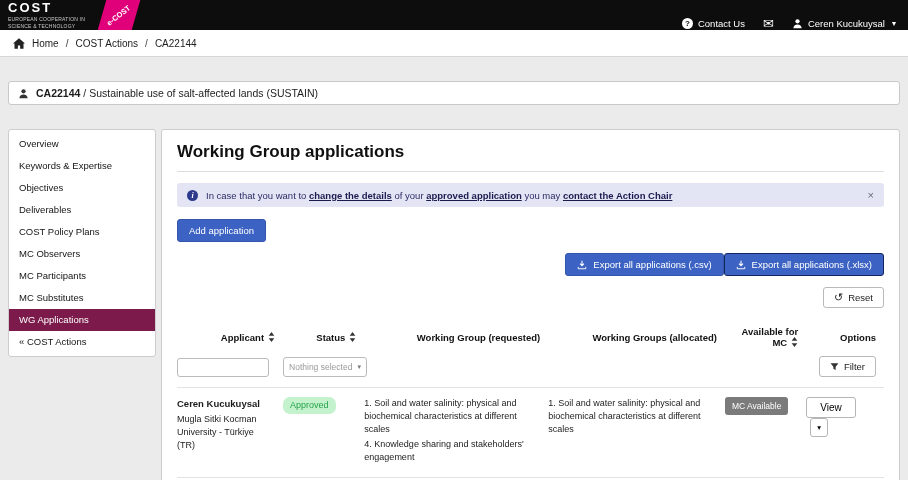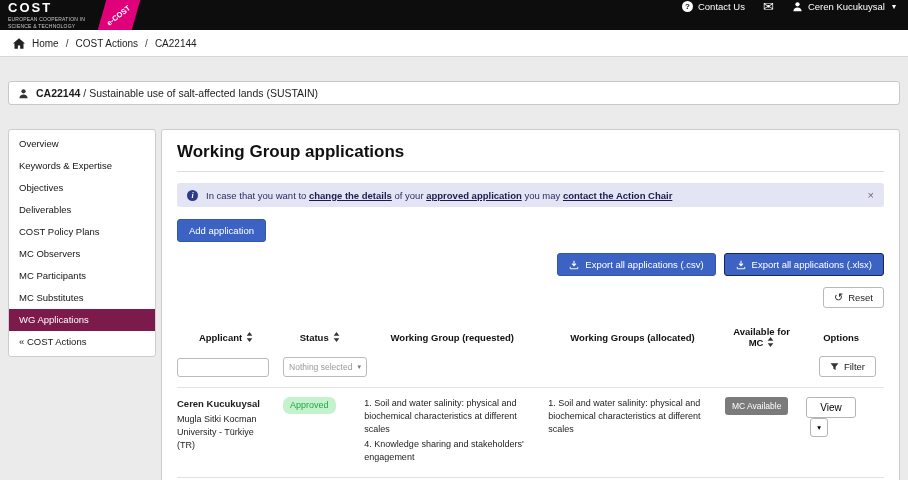--- a/index.html
+++ b/index.html
@@ -1,20 +1,20 @@
 <!DOCTYPE html>
 <html><head>
 <meta charset="utf-8">
 <style>
   * { box-sizing: border-box; margin: 0; padding: 0; }
   html, body { width: 908px; height: 480px; overflow: hidden; }
   body { font-family: "Liberation Sans", sans-serif; background: #ebebeb; color: #1c1c1c; }
 
   
-  .topbar { height: 30px; background: #0d0d0d; display: flex; align-items: flex-start; justify-content: space-between; padding: 0 12px 0 8px; }
+  .topbar { height: 30px; background: #0d0d0d; display: flex; align-items: flex-end; justify-content: space-between; padding: 0 12px 0 8px; }
   .logo-wrap { display: flex; align-items: stretch; height: 100%; }
   .cost-logo { display: flex; flex-direction: column; justify-content: center; cursor: pointer; }
   .cost-word { color: #fff; font-weight: bold; font-size: 13px; letter-spacing: 2px; line-height: 1; }
   .cost-sub { color: #c9c9c9; font-size: 5px; width: 78px; line-height: 1.25; margin-top: 2px; letter-spacing: .2px; }
   .ribbon { margin-left: 16px; width: 34px; background: #e0007a; transform: skewX(-16deg); display: flex; align-items: center; justify-content: center; }
   .ribbon span { transform: skewX(16deg) rotate(-38deg); color: #fff; font-weight: bold; font-size: 7.5px; white-space: nowrap; }
   .topbar-right { display: flex; align-items: center; gap: 18px; color: #fff; font-size: 9.5px; }
   .tb-item { display: flex; align-items: center; gap: 5px; cursor: pointer; }
   .qcircle { width: 11px; height: 11px; border-radius: 50%; background: #fff; color: #111; display: inline-flex; align-items: center; justify-content: center; font-size: 8px; font-weight: bold; }
   .mail { font-size: 13px; line-height: 1; cursor: pointer; }
@@ -41,26 +41,26 @@
   .alert { background: #e3e5f4; border-radius: 3px; padding: 6px 10px; display: flex; align-items: center; font-size: 9.5px; color: #2c2c66; margin-bottom: 12px; }
   .info-ic { width: 11px; height: 11px; flex: none; border-radius: 50%; background: #2d3a8c; color: #fff; display: inline-flex; align-items: center; justify-content: center; font-size: 8px; font-weight: bold; font-family: "Liberation Serif", serif; font-style: italic; margin-right: 8px; }
   .alert-text { flex: 1; }
   .alert-text b { color: #1b1b4f; text-decoration: underline; }
   .alert-close { color: #6a6a7a; font-size: 11px; margin-left: 10px; cursor: pointer; }
 
   button { font-family: "Liberation Sans", sans-serif; cursor: pointer; }
   .btn-blue { background: #3c63c3; color: #fff; border: 1px solid #3356ab; border-radius: 3px; font-size: 9.5px; padding: 5px 11px; display: inline-flex; align-items: center; gap: 6px; }
   .btn-blue.focused { border: 1.5px solid #14265e; }
   .btn-outline { background: #fff; border: 1px solid #b9b9b9; border-radius: 3px; font-size: 9.5px; color: #1c1c1c; padding: 4px 10px; display: inline-flex; align-items: center; gap: 5px; }
-  .row-right { display: flex; justify-content: flex-end; gap: 8px; margin-top: 11px; }
+  .row-right { display: flex; justify-content: flex-end; margin-top: 11px; }
   .reset-ic { font-size: 11px; line-height: 1; }
 
   
   table.apps { width: 100%; border-collapse: collapse; margin-top: 13px; table-layout: fixed; }
-  .apps th { text-align: center; font-size: 9.5px; font-weight: bold; color: #111; padding: 5px 8px 6px 0; vertical-align: middle; }
+  .apps th { text-align: right; font-size: 9.5px; font-weight: bold; color: #111; padding: 5px 8px 6px 0; vertical-align: middle; }
   .sort-ic { margin-left: 4px; vertical-align: -1px; }
   .filter-row td { padding: 2px 8px 10px 0; }
   .filter-input { width: 92px; height: 19px; border: 1px solid #bbb; border-radius: 3px; padding: 2px 5px; font-size: 9px; font-family: "Liberation Sans", sans-serif; }
   .fake-select { width: 84px; border: 1px solid #bbb; border-radius: 3px; color: #999; font-size: 8.5px; padding: 4px 5px; display: flex; align-items: center; justify-content: space-between; cursor: pointer; background: #fff; }
   .sel-caret { font-size: 7px; color: #777; }
   .ta-r { text-align: right; }
   .data-row td { border-top: 1px solid #e3e3e3; border-bottom: 1px solid #e3e3e3; padding: 9px 10px 11px 0; vertical-align: top; font-size: 9px; line-height: 1.45; color: #1c1c1c; }
   .app-name { font-weight: bold; font-size: 9.5px; margin-bottom: 2px; }
   .app-aff { font-size: 9px; color: #222; }
   .badge-approved { display: inline-block; background: #c3f2cd; color: #27a24a; font-size: 9px; padding: 2px 7px; border-radius: 7px; }

